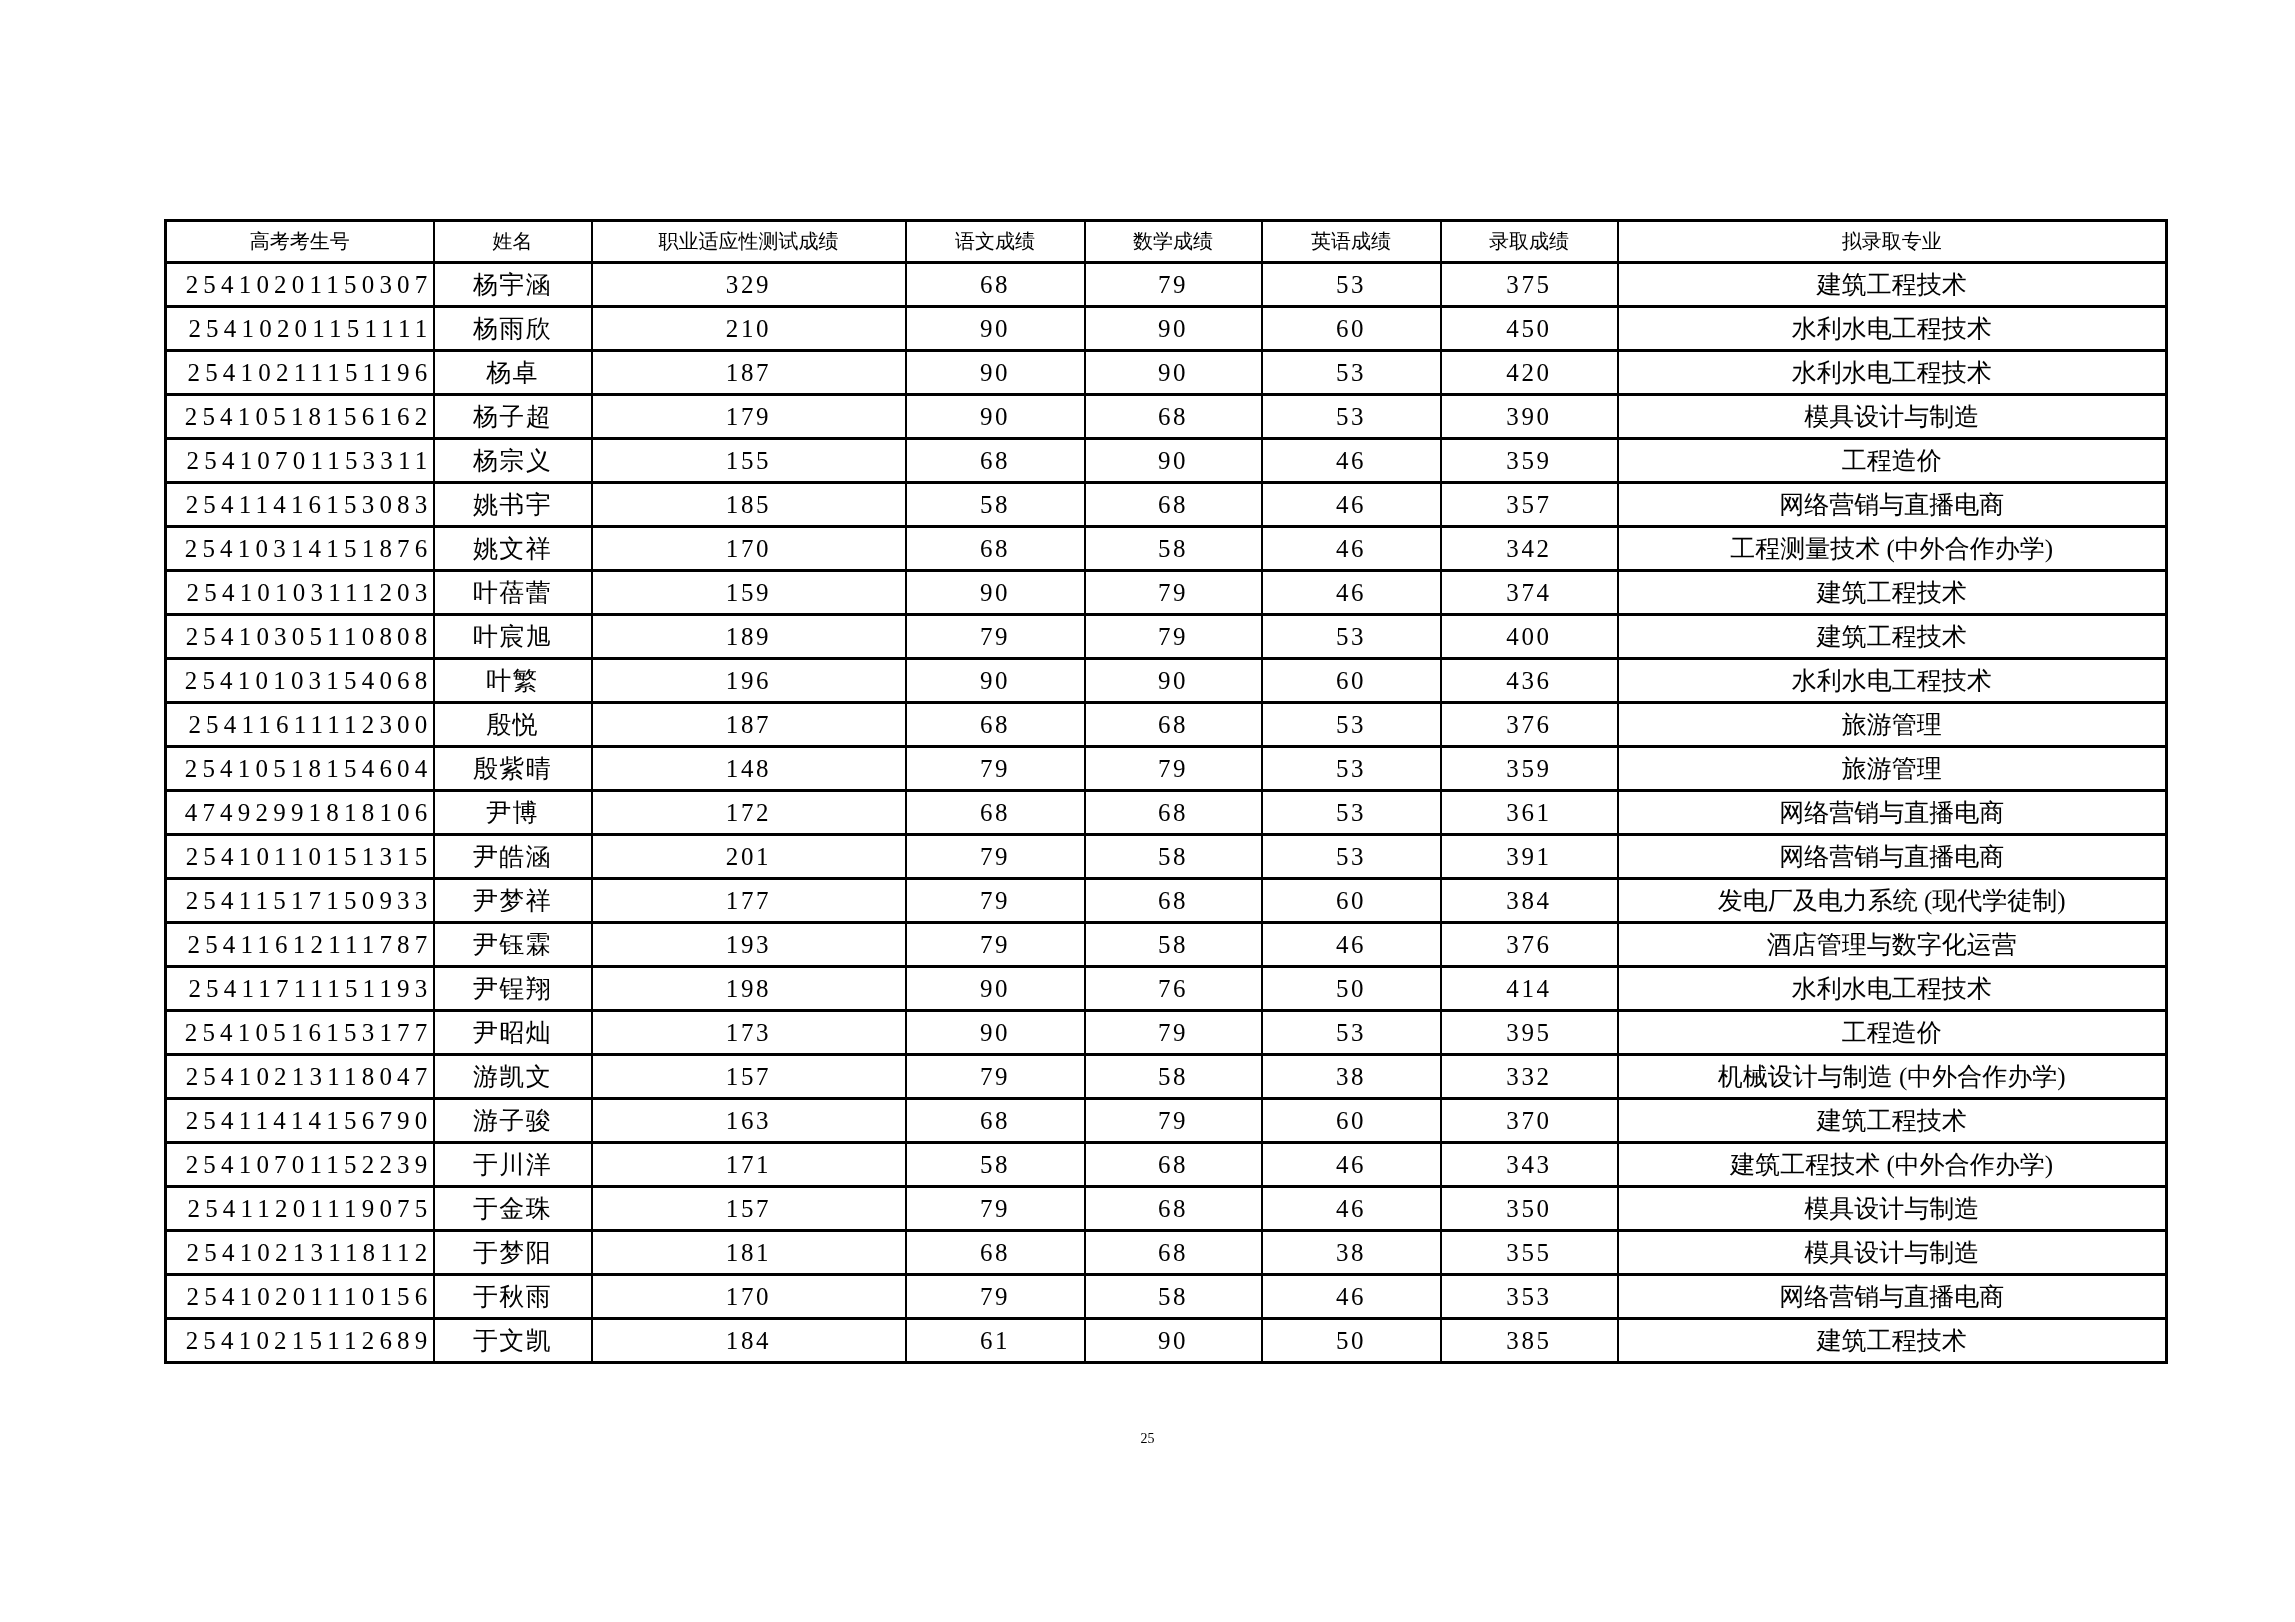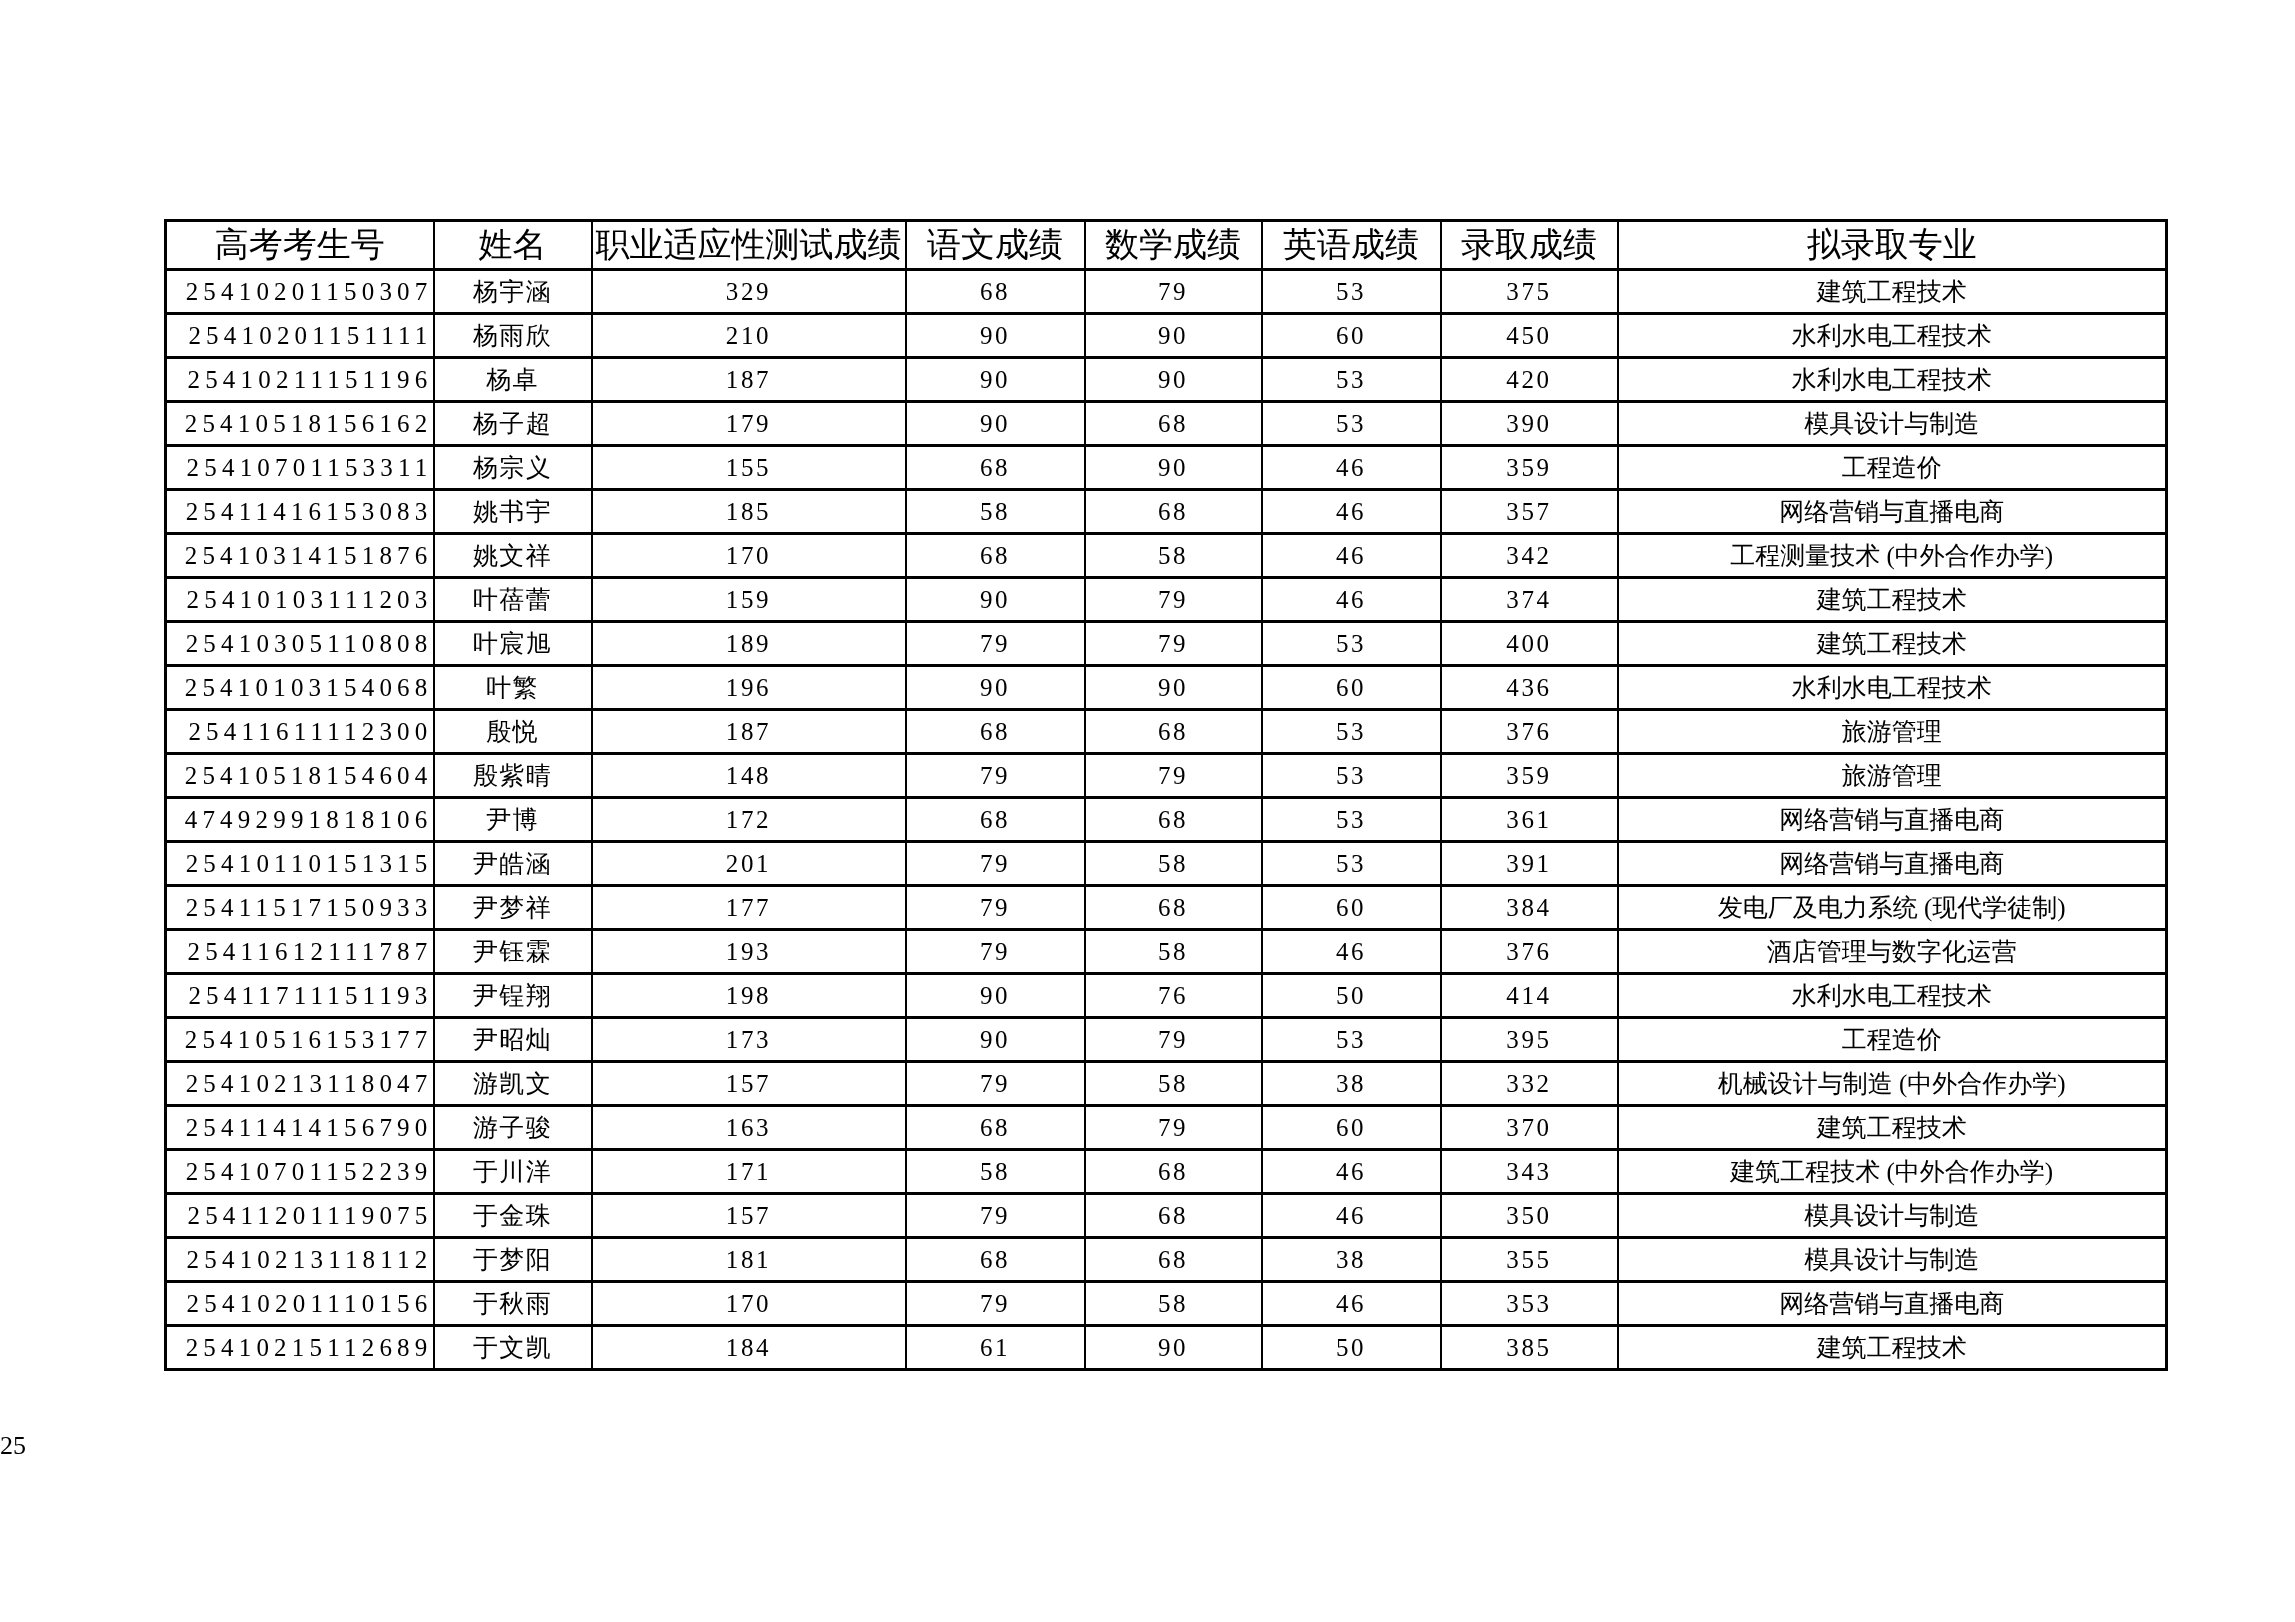--- a/index.html
+++ b/index.html
@@ -29,32 +29,32 @@
     border-bottom-width: 3.9px;
     text-align: center;
     vertical-align: middle;
     padding: 0;
     white-space: nowrap;
     overflow: hidden;
     font-weight: normal;
   }
   .admission-table thead tr { height: 42px; }
   .admission-table tbody tr { height: 44px; }
-  .admission-table th { font-size: 34px; }
+  .admission-table th { font-size: 20px; }
   .admission-table td { font-size: 25px; }
   td.cell-exam-id  { letter-spacing: 5.2px; text-align: right; }
   td.cell-score    { letter-spacing: 2.6px; }
   td.cell-name     { letter-spacing: 1.3px; }
   .page-number {
     position: absolute;
     top: 1431px;
     left: 0;
     width: 2295px;
-    text-align: left;
-    font-size: 26px;
+    text-align: center;
+    font-size: 14px;
   }
 </style>
 </head>
 <body>
 
 <table class="admission-table">
   <colgroup>
     <col style="width:268px">
     <col style="width:158px">
     <col style="width:314px">

